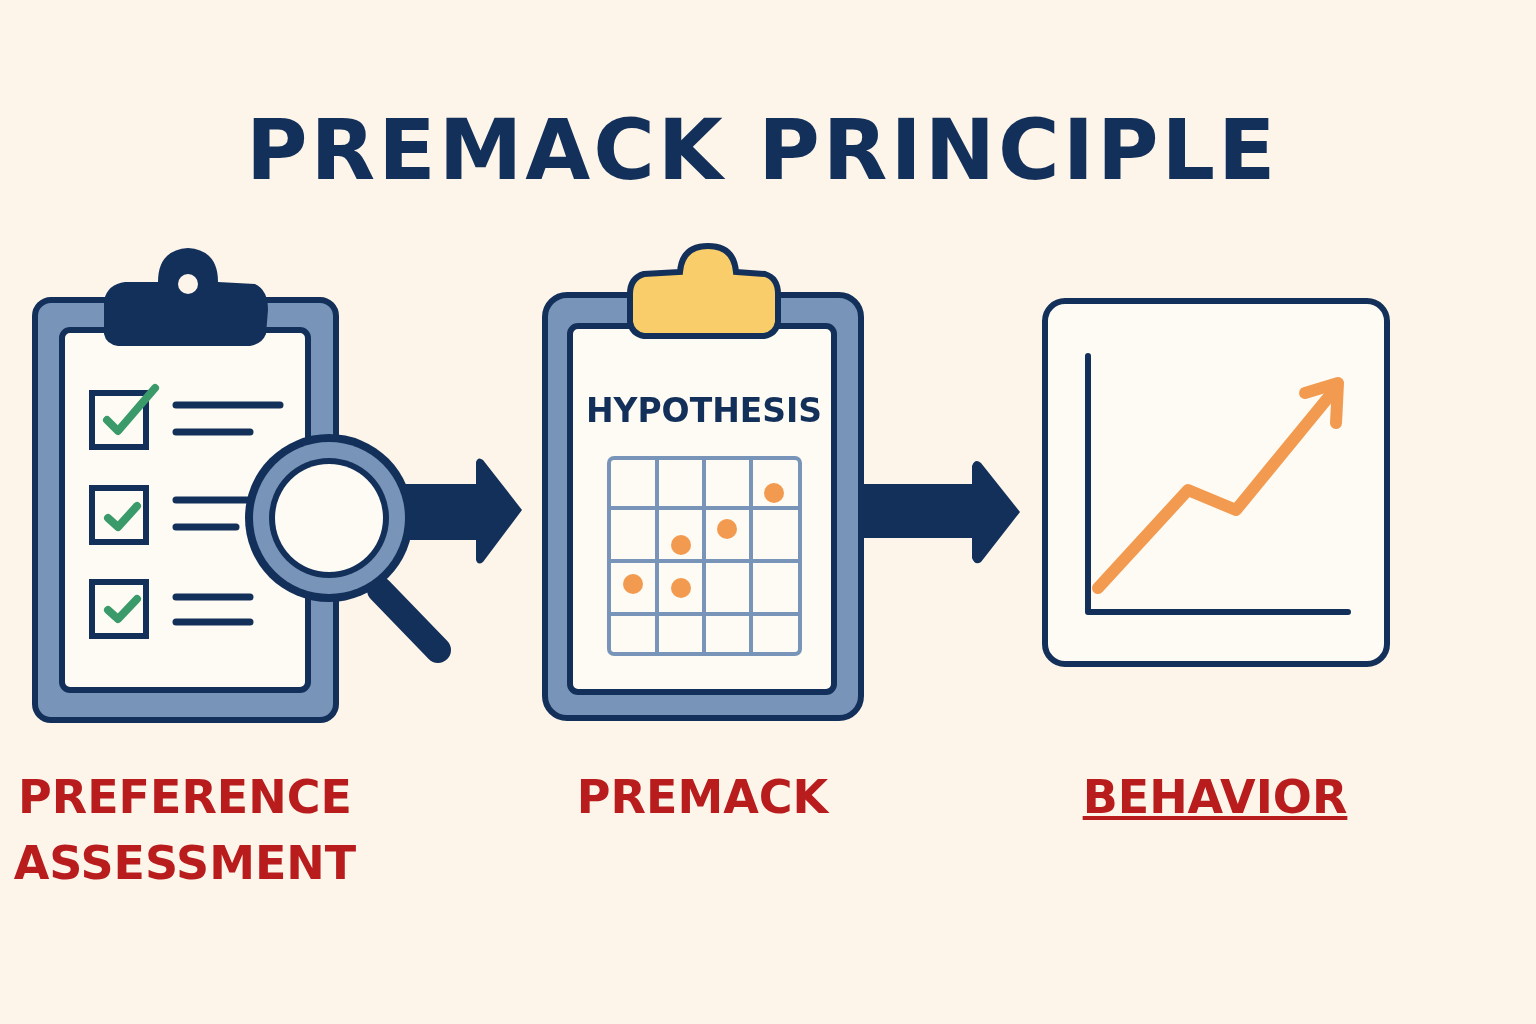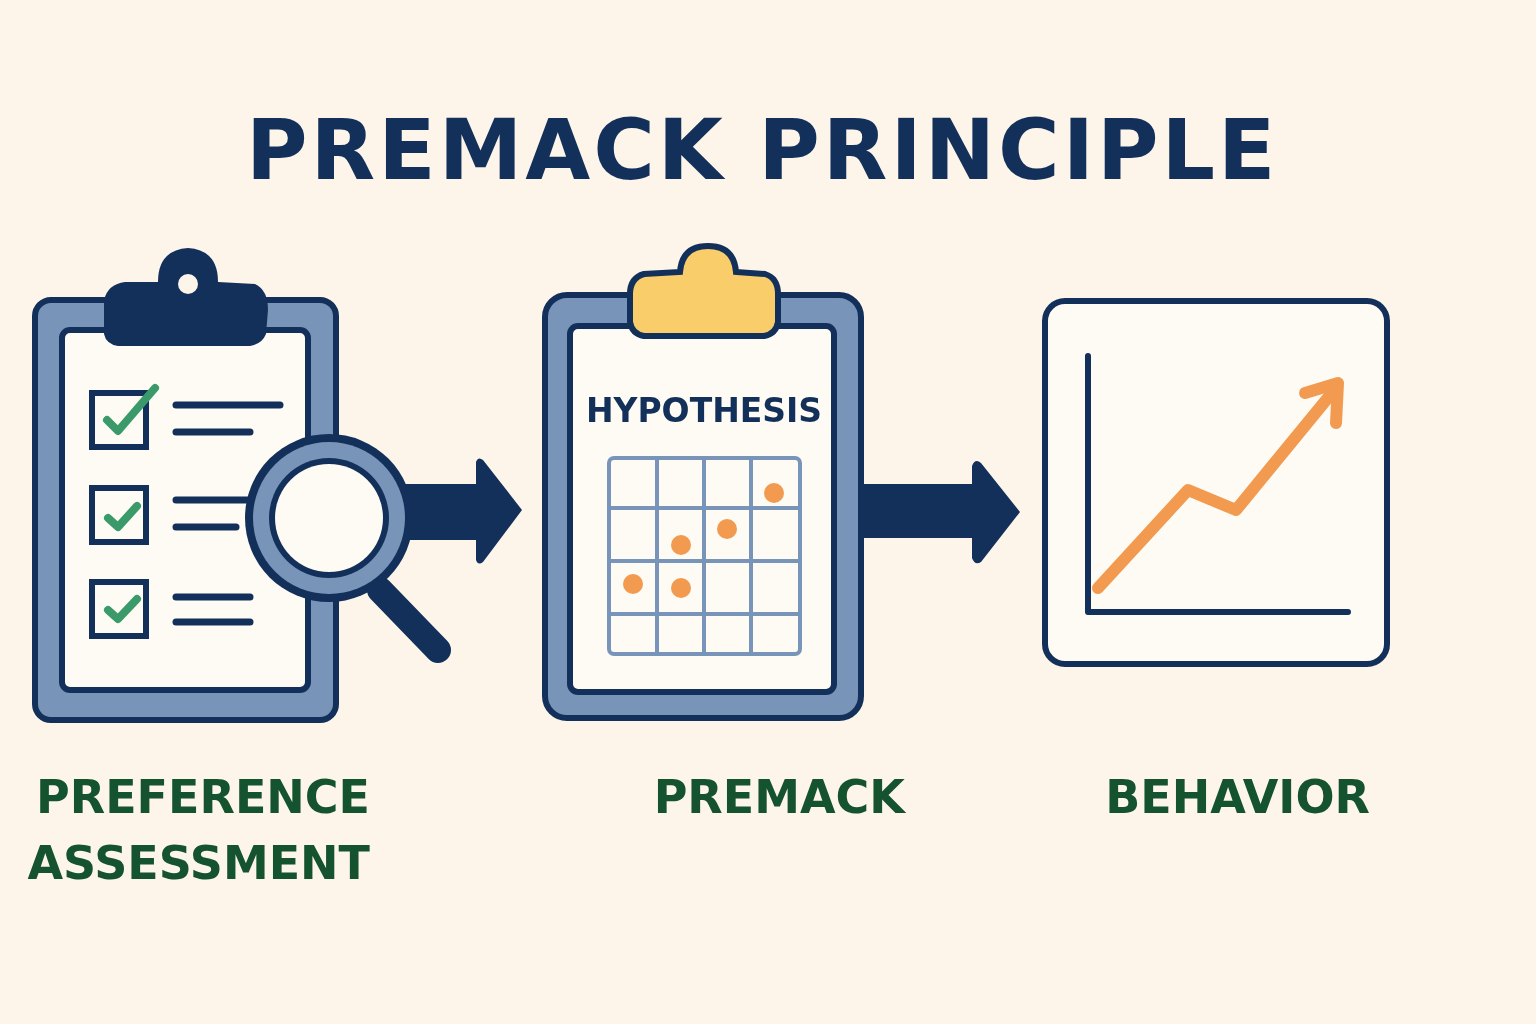--- a/index.html
+++ b/index.html
@@ -1,18 +1,18 @@
 <!DOCTYPE html>
 <html><head>
 <meta charset="utf-8">
 <style>
   html, body { margin:0; padding:0; }
   body { width:1536px; height:1024px; background:#fdf5ea; position:relative; overflow:hidden; font-family:"DejaVu Sans", "Liberation Sans", sans-serif; }
   .title { position:absolute; left:246px; top:104px; width:920px; height:92px; font-size:84px; font-weight:bold; color:#13305a; letter-spacing:3px; line-height:92px; white-space:nowrap; }
-  .label { position:absolute; font-weight:bold; color:#14532d; font-size:46px; line-height:66px; text-align:right; white-space:nowrap; letter-spacing:0px; }
+  .label { position:absolute; font-weight:bold; color:#b91c1c; font-size:46px; line-height:66px; text-align:center; white-space:nowrap; letter-spacing:0px; }
   svg.stage { position:absolute; left:0; top:0; }
   .hyp { font-family:"DejaVu Sans", sans-serif; font-weight:bold; }
 </style>
 </head>
 <body>
 
 <div class="title">PREMACK PRINCIPLE</div>
 
 <svg class="stage" width="1536" height="1024" viewBox="0 0 1536 1024">
 
@@ -90,15 +90,15 @@
   </g>
 </svg>
 
 <div class="label" style="left:0px; top:764px; width:370px;">
   <div>PREFERENCE</div>
   <div>ASSESSMENT</div>
 </div>
 <div class="label" style="left:500px; top:764px; width:405px;">
   <div>PREMACK</div>
 </div>
-<div class="label" style="left:1060px; top:764px; width:310px;">
+<div class="label" style="left:1060px; top:764px; width:310px;text-decoration:underline;">
   <div>BEHAVIOR</div>
 </div>
 
 </body></html>

